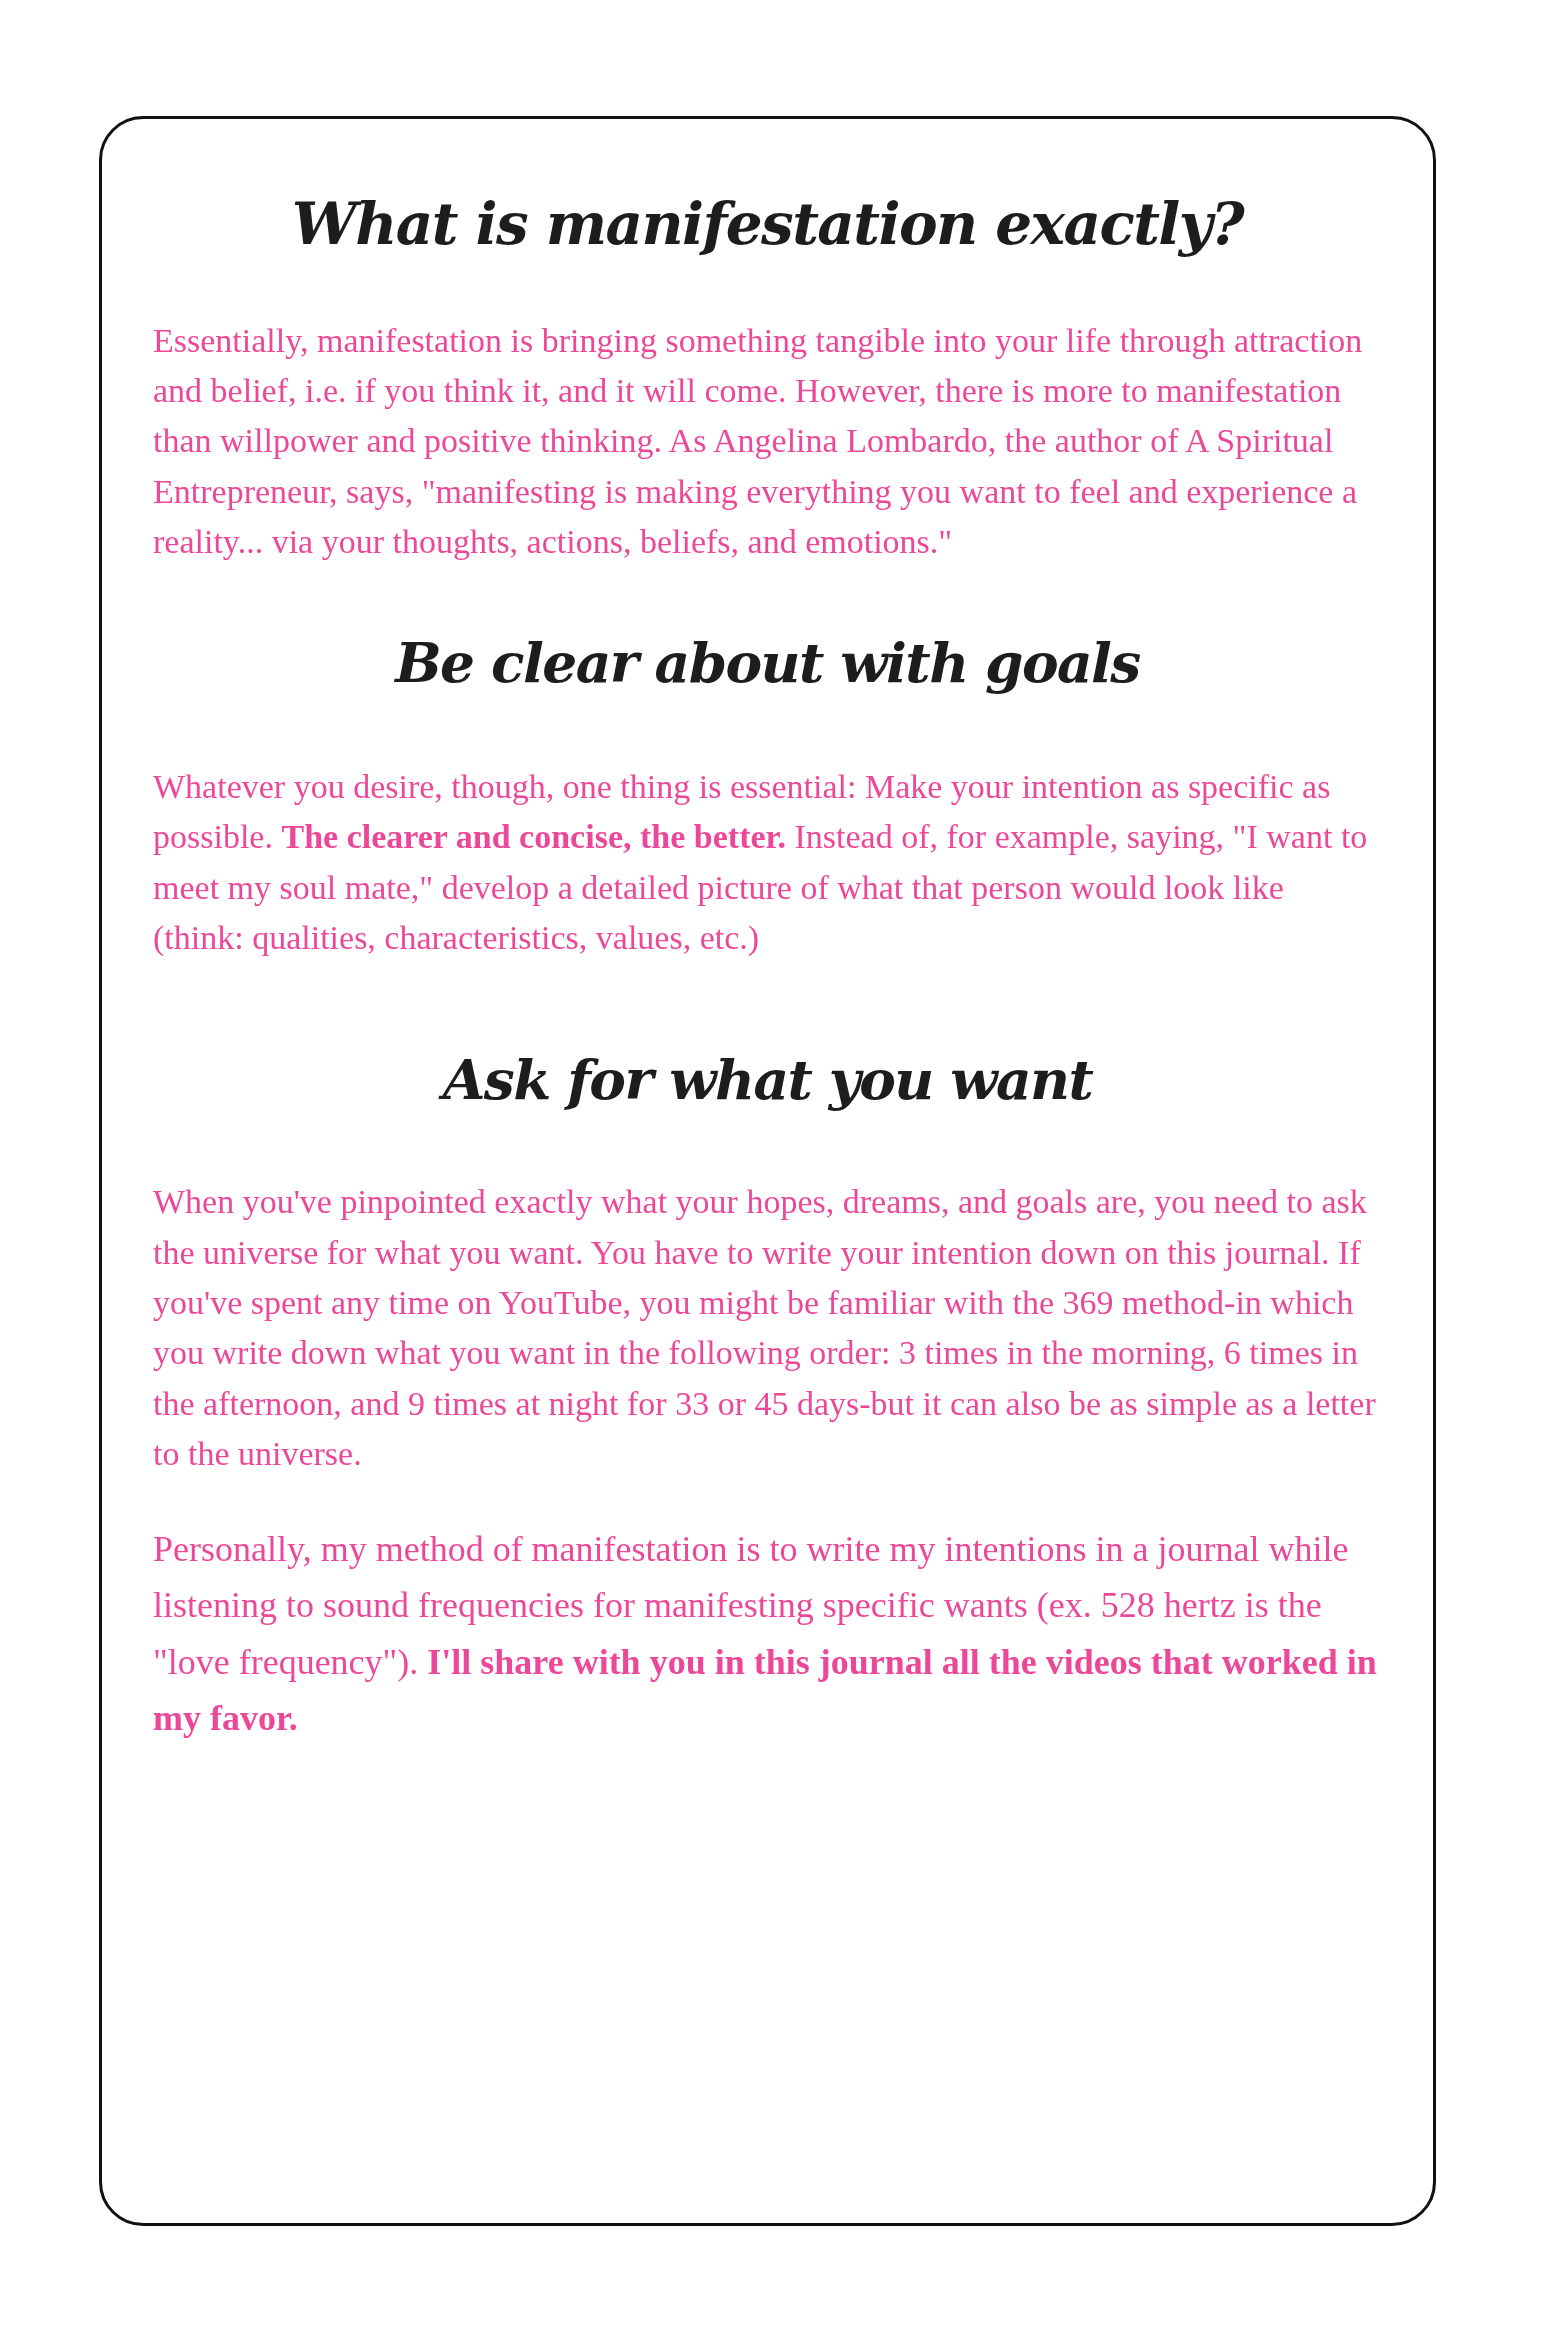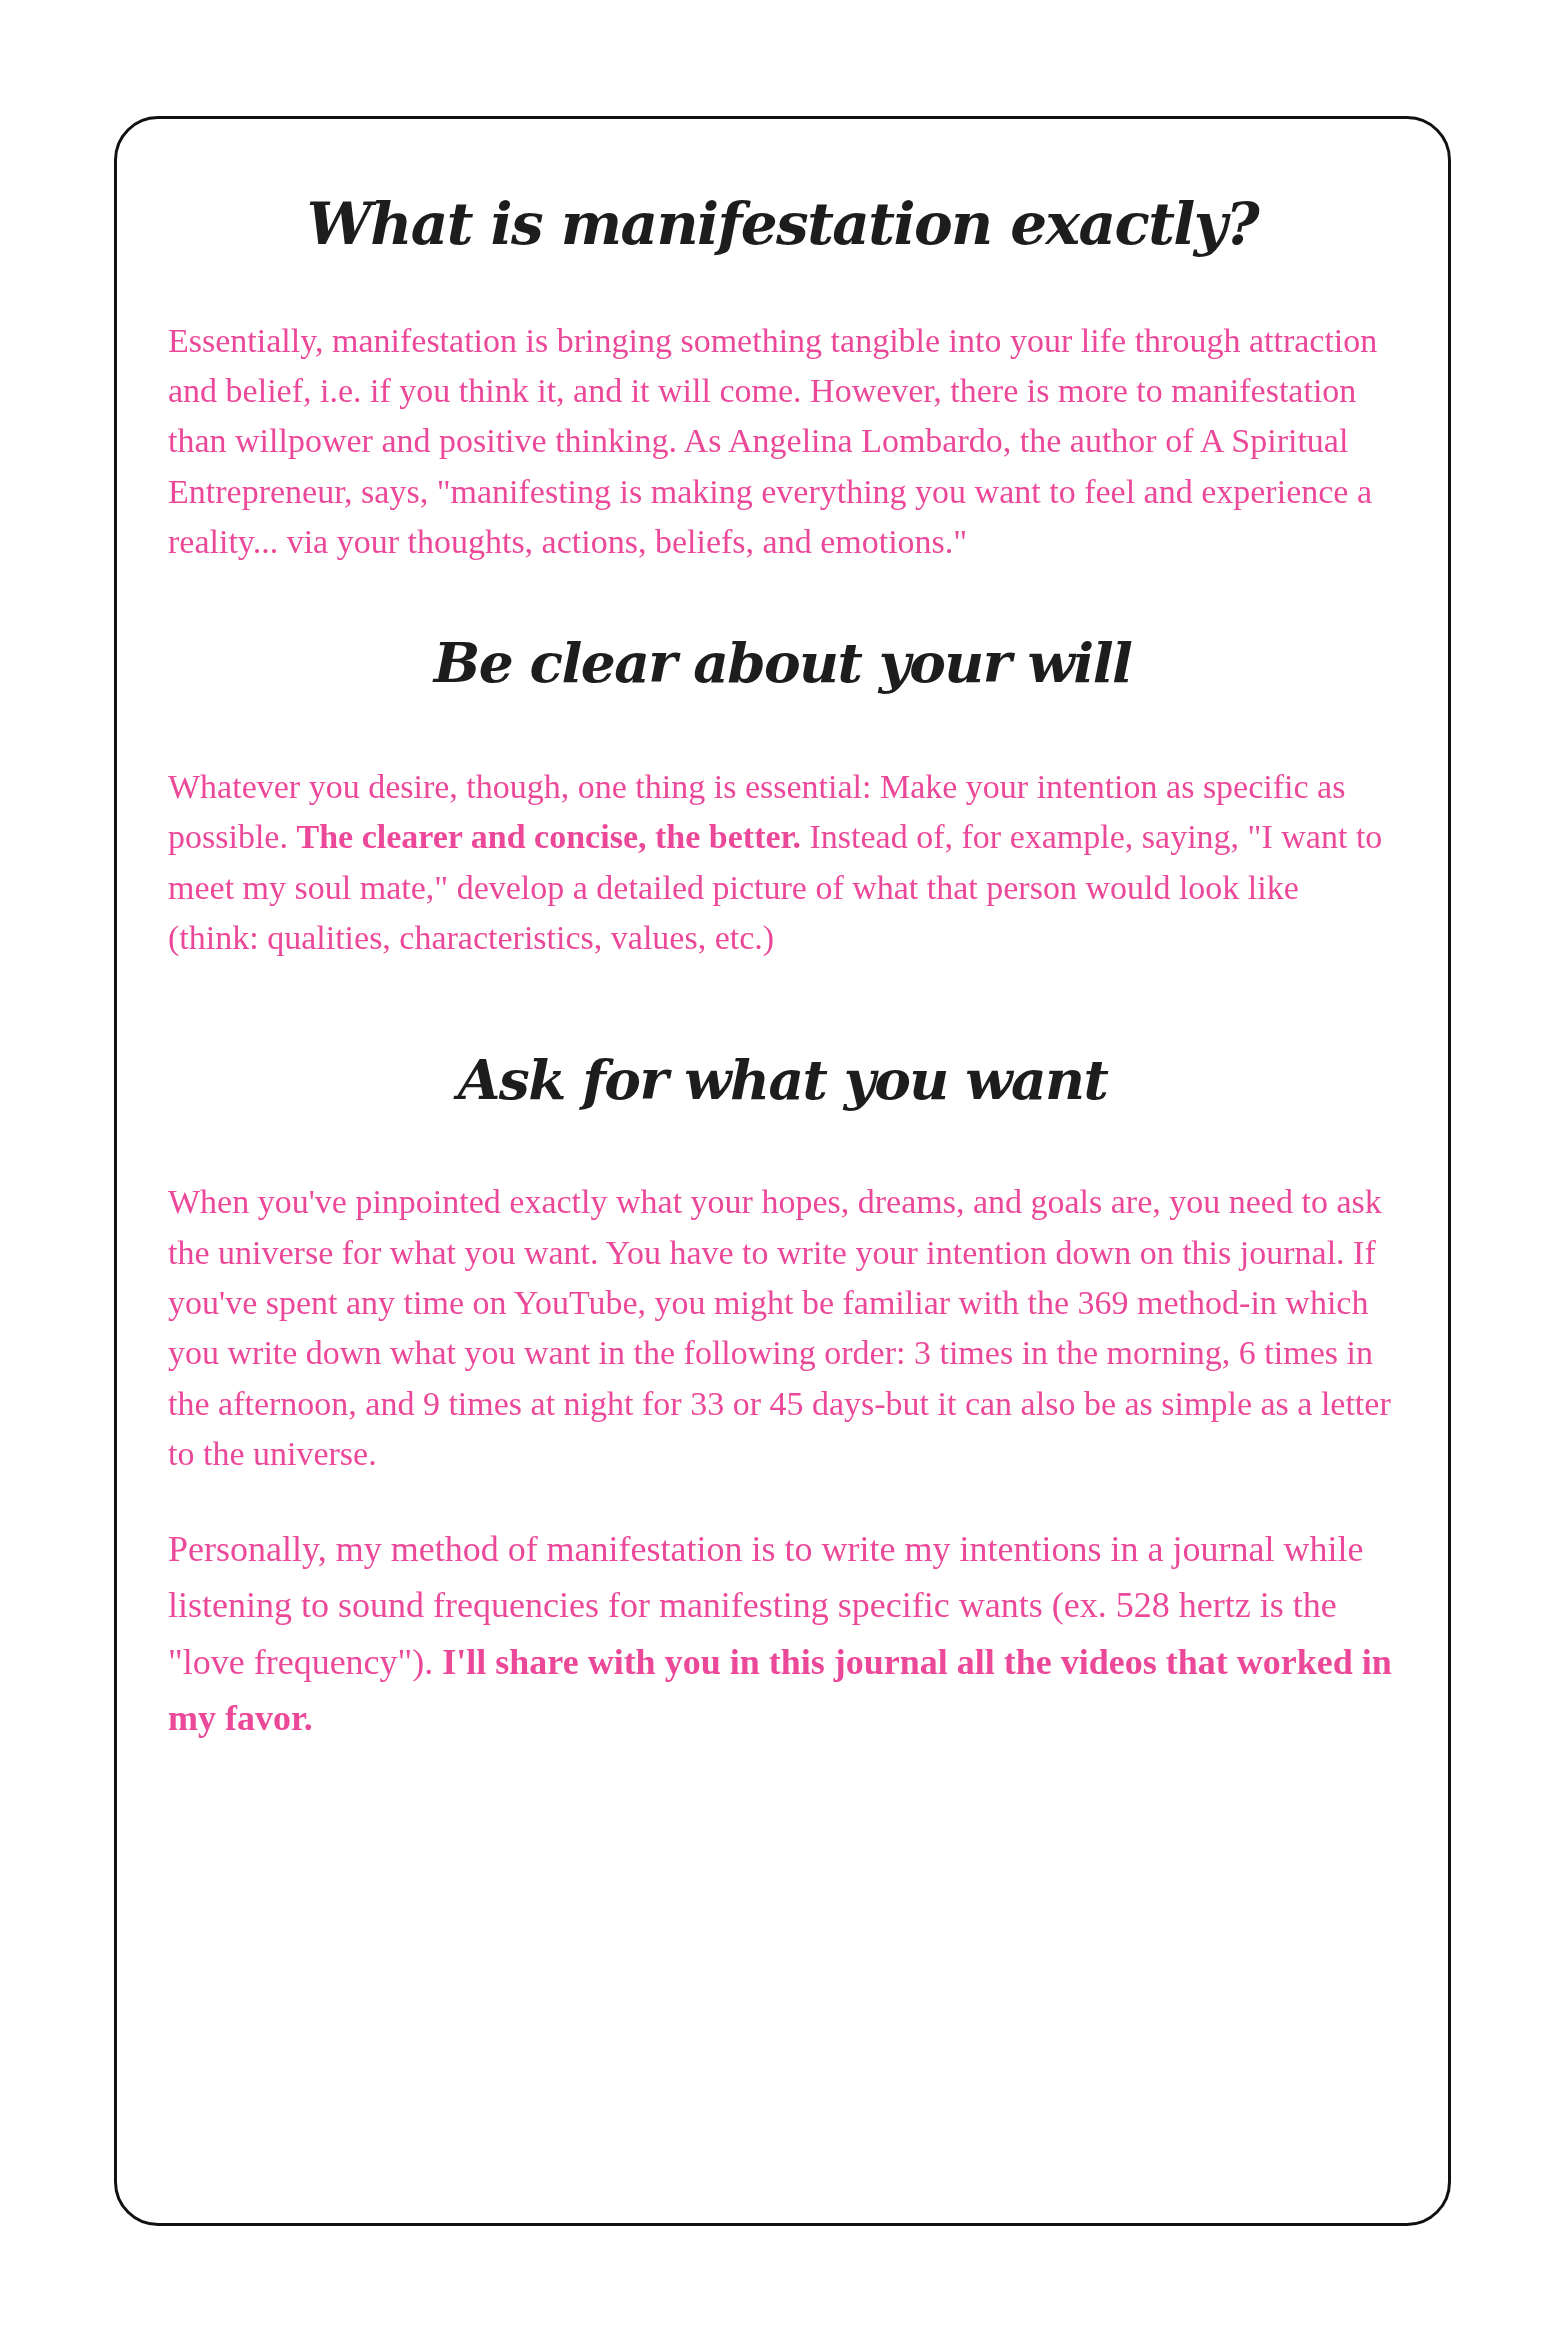--- a/index.html
+++ b/index.html
@@ -5,21 +5,21 @@
   html, body {
     margin: 0;
     padding: 0;
     background: #ffffff;
     width: 1561px;
     height: 2342px;
     font-family: "Liberation Serif", serif;
   }
   .page-card {
     position: absolute;
-    left: 114px;
+    left: 99px;
     top: 116px;
     width: 1337px;
     height: 2110px;
     border: 3.2px solid #111111;
     border-radius: 44px;
     box-sizing: border-box;
     background: #ffffff;
     padding: 71px 51px 0 51px;
   }
   .script-heading {
@@ -55,21 +55,21 @@
 </style>
 </head>
 <body>
 
 <div class="page-card">
 
   <h1 class="script-heading h-title">What is manifestation exactly?</h1>
 
   <p class="body-par par-gap-large">Essentially, manifestation is bringing something tangible into your life through attraction and belief, i.e. if you think it, and it will come. However, there is more to manifestation than willpower and positive thinking. As Angelina Lombardo, the author of A Spiritual Entrepreneur, says, "manifesting is making everything you want to feel and experience a reality... via your thoughts, actions, beliefs, and emotions."</p>
 
-  <h2 class="script-heading h-sub h2-space">Be clear about your will</h2>
+  <h2 class="script-heading h-sub h2-space">Be clear about with goals</h2>
 
 
   <p class="body-par par-gap-small"><span>Whatever you desire, though, one thing is essential: Make your intention as specific as possible. </span><b>The clearer and concise, the better.</b><span> Instead of, for example, saying, "I want to meet my soul mate," develop a detailed picture of what that person would look like (think: qualities, characteristics, values, etc.)</span></p>
 
   <h2 class="script-heading h-sub h3-space">Ask for what you want</h2>
 
   <p class="body-par">When you've pinpointed exactly what your hopes, dreams, and goals are, you need to ask the universe for what you want. You have to write your intention down on this journal. If you've spent any time on YouTube, you might be familiar with the 369 method-in which you write down what you want in the following order: 3 times in the morning, 6 times in the afternoon, and 9 times at night for 33 or 45 days-but it can also be as simple as a letter to the universe.</p>
 
   <p class="body-par par-last"><span>Personally, my method of manifestation is to write my intentions in a journal while listening to sound frequencies for manifesting specific wants (ex. 528 hertz is the "love frequency"). </span><b>I'll share with you in this journal all the videos that worked in my favor.</b></p>
 

